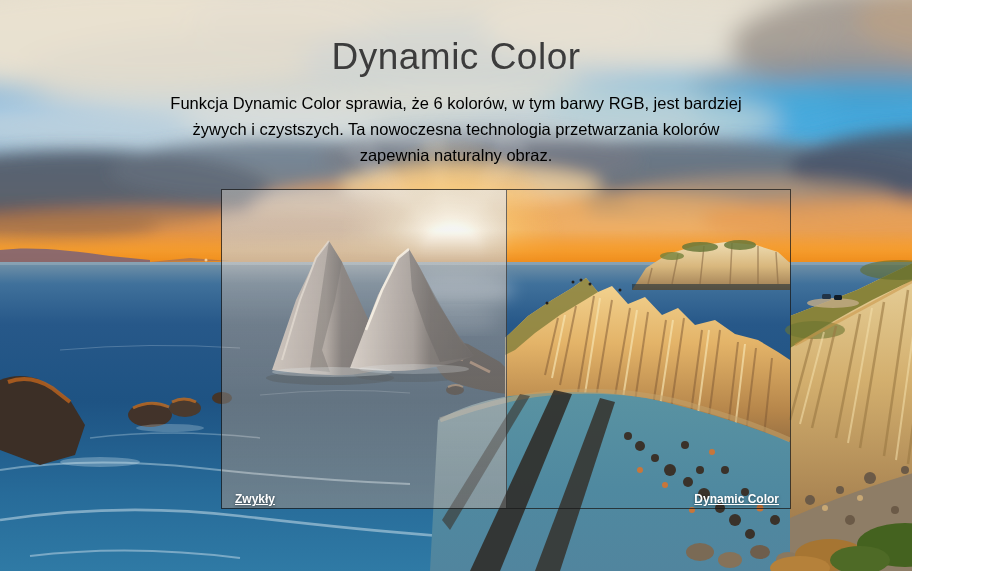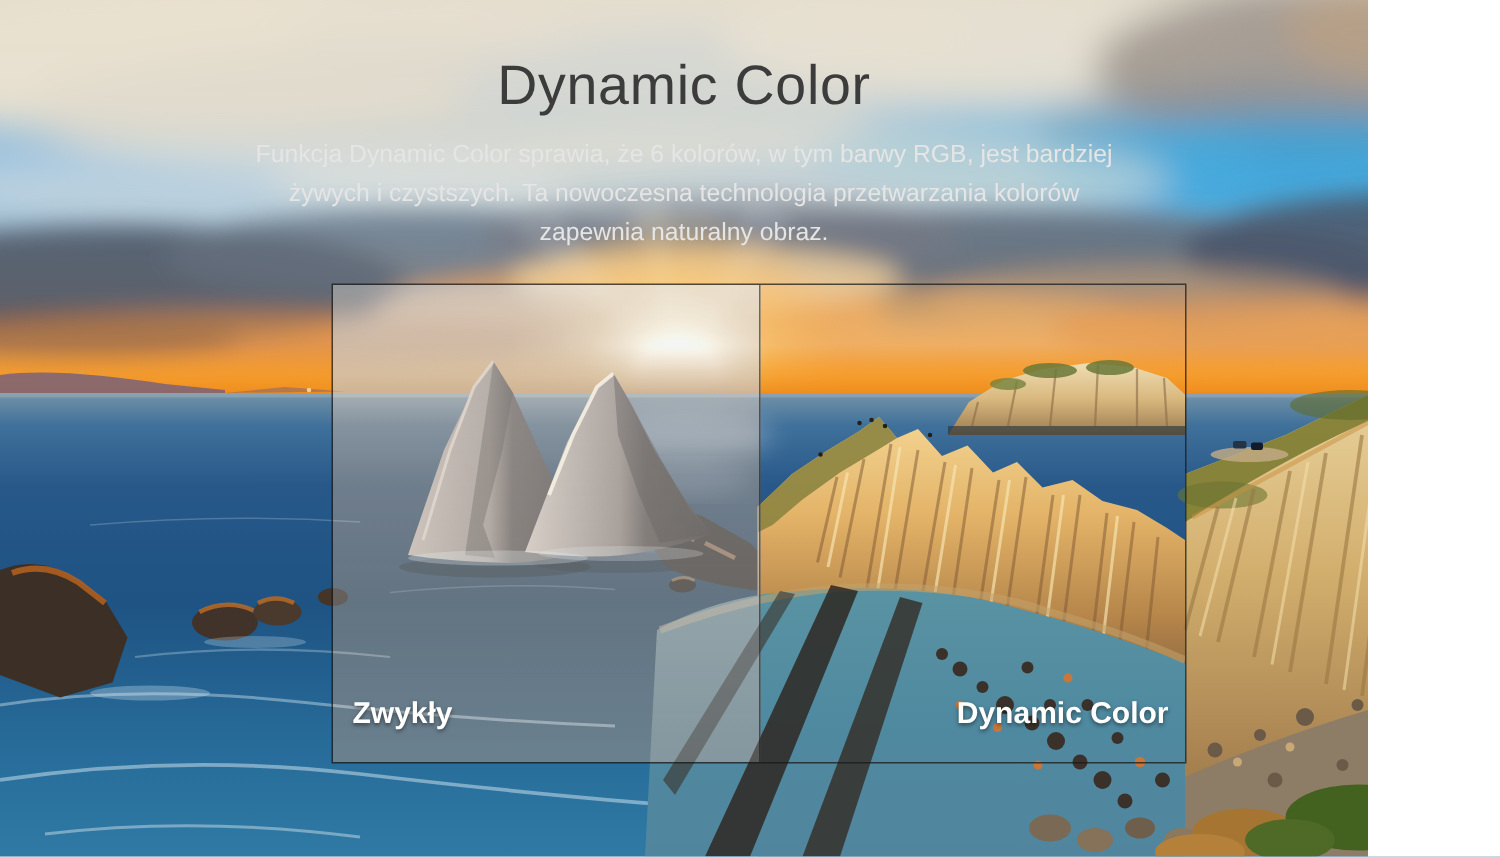--- a/index.html
+++ b/index.html
@@ -1,31 +1,31 @@
 <!DOCTYPE html>
 <html><head>
 <meta charset="utf-8">
 <style>
   html,body{margin:0;padding:0;background:#ffffff;}
   .stage{position:relative;width:912px;height:571px;overflow:hidden;
          font-family:"Liberation Sans",sans-serif;background:#2a6a94;}
   .stage svg{position:absolute;left:0;top:0;z-index:1;}
   .copy{position:absolute;top:36px;left:0;right:0;text-align:center;z-index:4;}
   .copy h1{margin:0;font-size:37px;font-weight:300;color:#3c3c3c;letter-spacing:.5px;}
-  .copy p{width:600px;margin:12px auto 0;font-size:16.5px;line-height:26px;color:#e5e5e5;}
+  .copy p{width:600px;margin:12px auto 0;font-size:16.5px;line-height:26px;color:#000000;}
   .compare-frame{position:absolute;left:221px;top:189px;width:568px;height:318px;
                  border:1px solid rgba(25,25,25,.75);z-index:3;display:flex;}
   .pane-left{width:284px;height:100%;position:relative;
              -webkit-backdrop-filter:saturate(.38) brightness(1.08) contrast(.9);
              backdrop-filter:saturate(.38) brightness(1.08) contrast(.9);
              background:linear-gradient(rgba(255,255,255,.26),rgba(245,245,242,.12));
              border-right:1px solid rgba(25,25,25,.6);}
   .pane-right{flex:1;position:relative;}
-  .pane-label{position:absolute;bottom:20px;color:#ffffff;font-weight:bold;font-size:20px;
-              text-shadow:0 1px 3px rgba(0,0,0,.5);white-space:nowrap;}
+  .pane-label{position:absolute;bottom:2px;color:#ffffff;font-weight:bold;font-size:12px;
+              text-shadow:0 1px 3px rgba(0,0,0,.5);white-space:nowrap;text-decoration:underline;}
   .pane-label.left{left:13px;}
   .pane-label.right{right:11px;}
 </style>
 </head>
 <body>
 
 <div class="stage">
 
   <svg width="1000" height="571" viewBox="0 0 1000 571">
     <defs>

